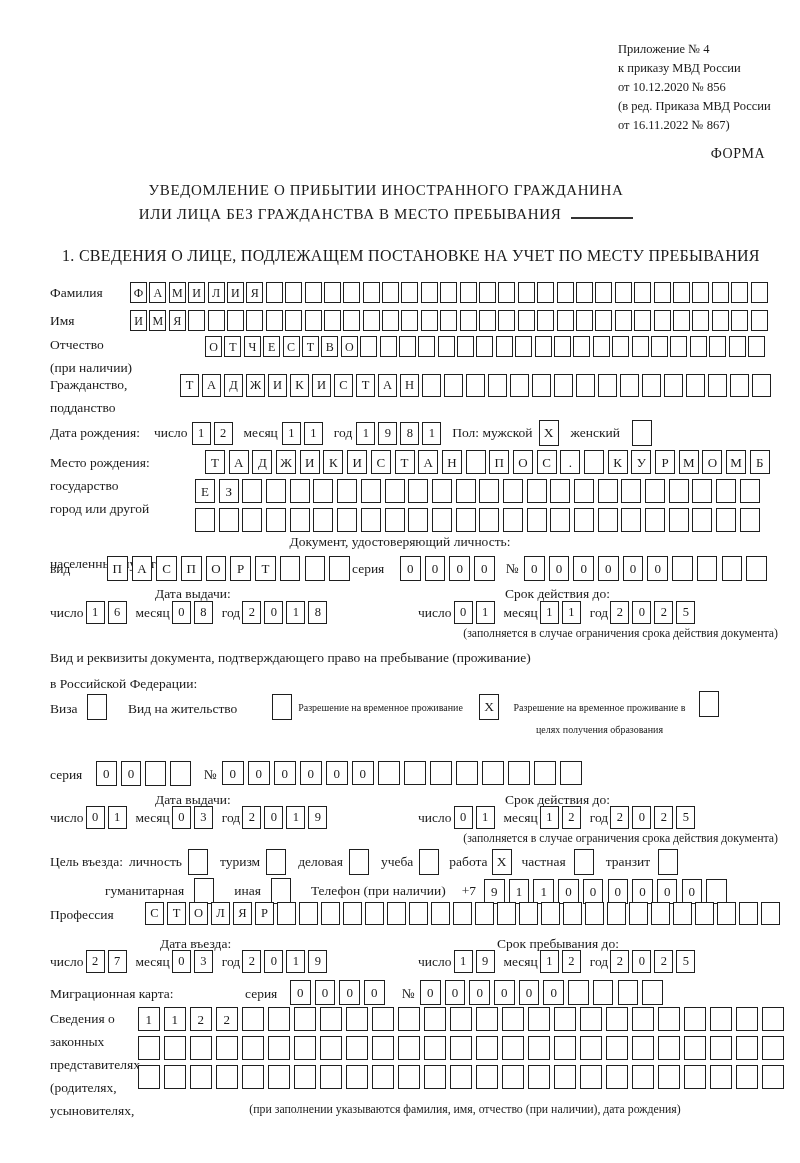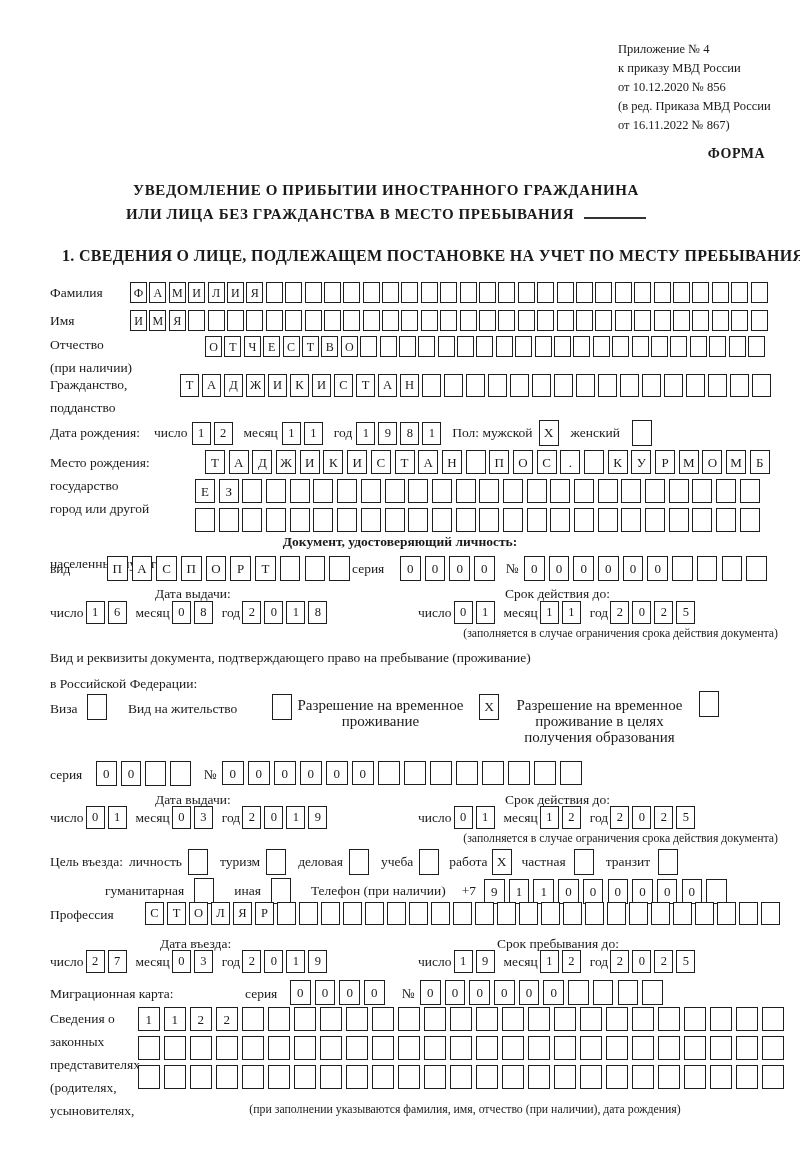--- a/index.html
+++ b/index.html
@@ -1,40 +1,40 @@
 <!DOCTYPE html>
 <html><head>
 <meta charset="utf-8">
 <style>
   html,body{margin:0;padding:0;background:#e8e8e8;}
   .page{position:relative;width:800px;height:1163px;background:#ffffff;margin:0 auto;
         font-family:"Liberation Serif","DejaVu Serif",serif;color:#1a1a1a;overflow:hidden;}
   .abs{position:absolute;}
   .lbl{font-size:13.5px;white-space:nowrap;line-height:1.15;}
   .sm{font-size:11.8px;white-space:nowrap;}
-  .b{font-weight:bold;}
+  .b{font-weight:normal;}
   .ctr{text-align:center;}
   .rt{text-align:right;}
   .flexrow{display:flex;align-items:center;}
   .cg{display:flex;align-items:center;}
   .cell{box-sizing:border-box;display:inline-flex;align-items:center;justify-content:center;
         border:1.6px solid #1f1f1f;background:#fff;font-size:12.5px;line-height:1;}
   
   .cs .cell{width:17px;height:21px;margin-right:2.4px;font-size:12px;}
   .cm .cell{width:19px;height:23px;margin-right:3px;}
   .cl .cell{width:20px;height:24px;margin-right:3.7px;font-size:13px;}
   .cx .cell{width:20.5px;height:25px;margin-right:4.2px;font-size:13px;}
   .cxx .cell{width:21.5px;height:24px;margin-right:4.5px;font-size:13px;}
   .cb .cell{width:20px;height:26px;margin-right:0;font-size:13.5px;}
   .mr2{margin-right:2px}.mr4{margin-right:4px}.mr6{margin-right:6px}.mr8{margin-right:8px}
   .mr10{margin-right:10px}.mr12{margin-right:12px}.mr14{margin-right:14px}.mr16{margin-right:16px}.mr20{margin-right:20px}
   .ref{font-size:12.5px;line-height:19px;}
   .title-line{width:772px;font-size:15px;letter-spacing:.6px;}
   .title-underline{display:inline-block;width:62px;height:13px;border-bottom:2.2px solid #333;margin-left:10px;}
-  .wrapblock{font-size:15px;line-height:16px;}
+  .wrapblock{font-size:10px;line-height:22px;}
 </style>
 </head>
 <body>
 
 <div class="page">
 
   <div class="abs ref" style="left:618px;top:40px;">
     <div>Приложение № 4</div>
     <div>к приказу МВД России</div>
     <div>от 10.12.2020 № 856</div>

